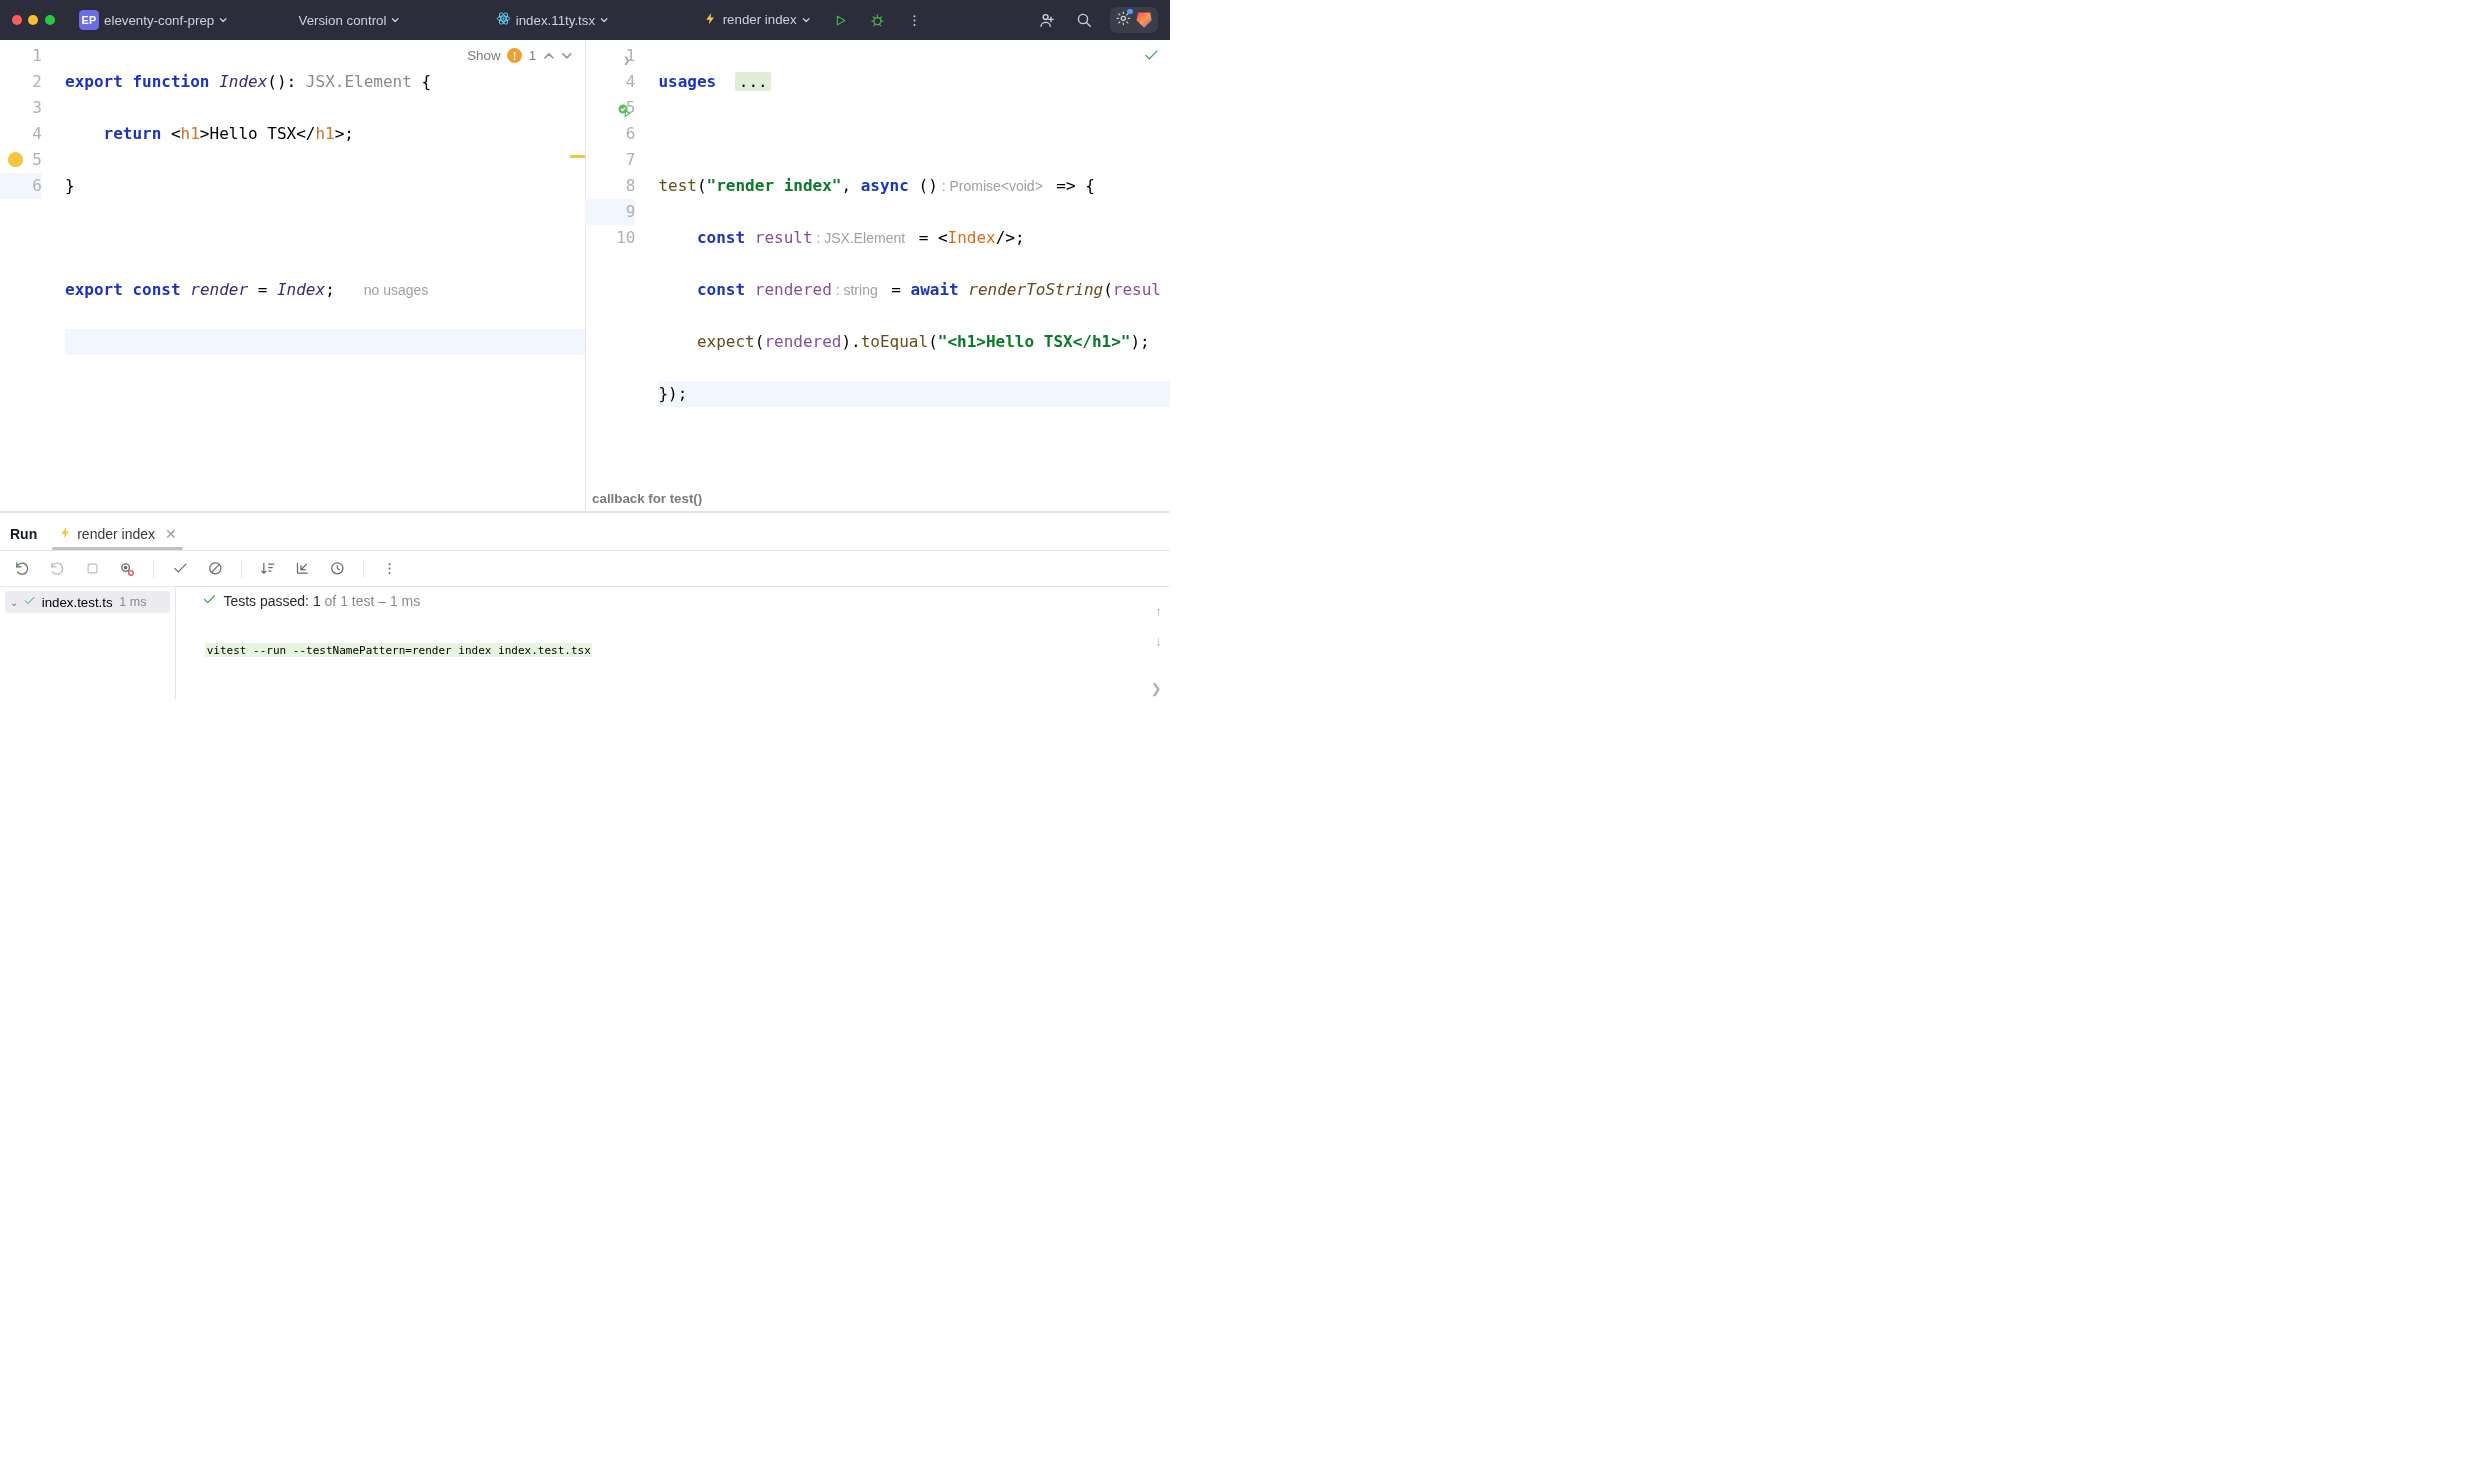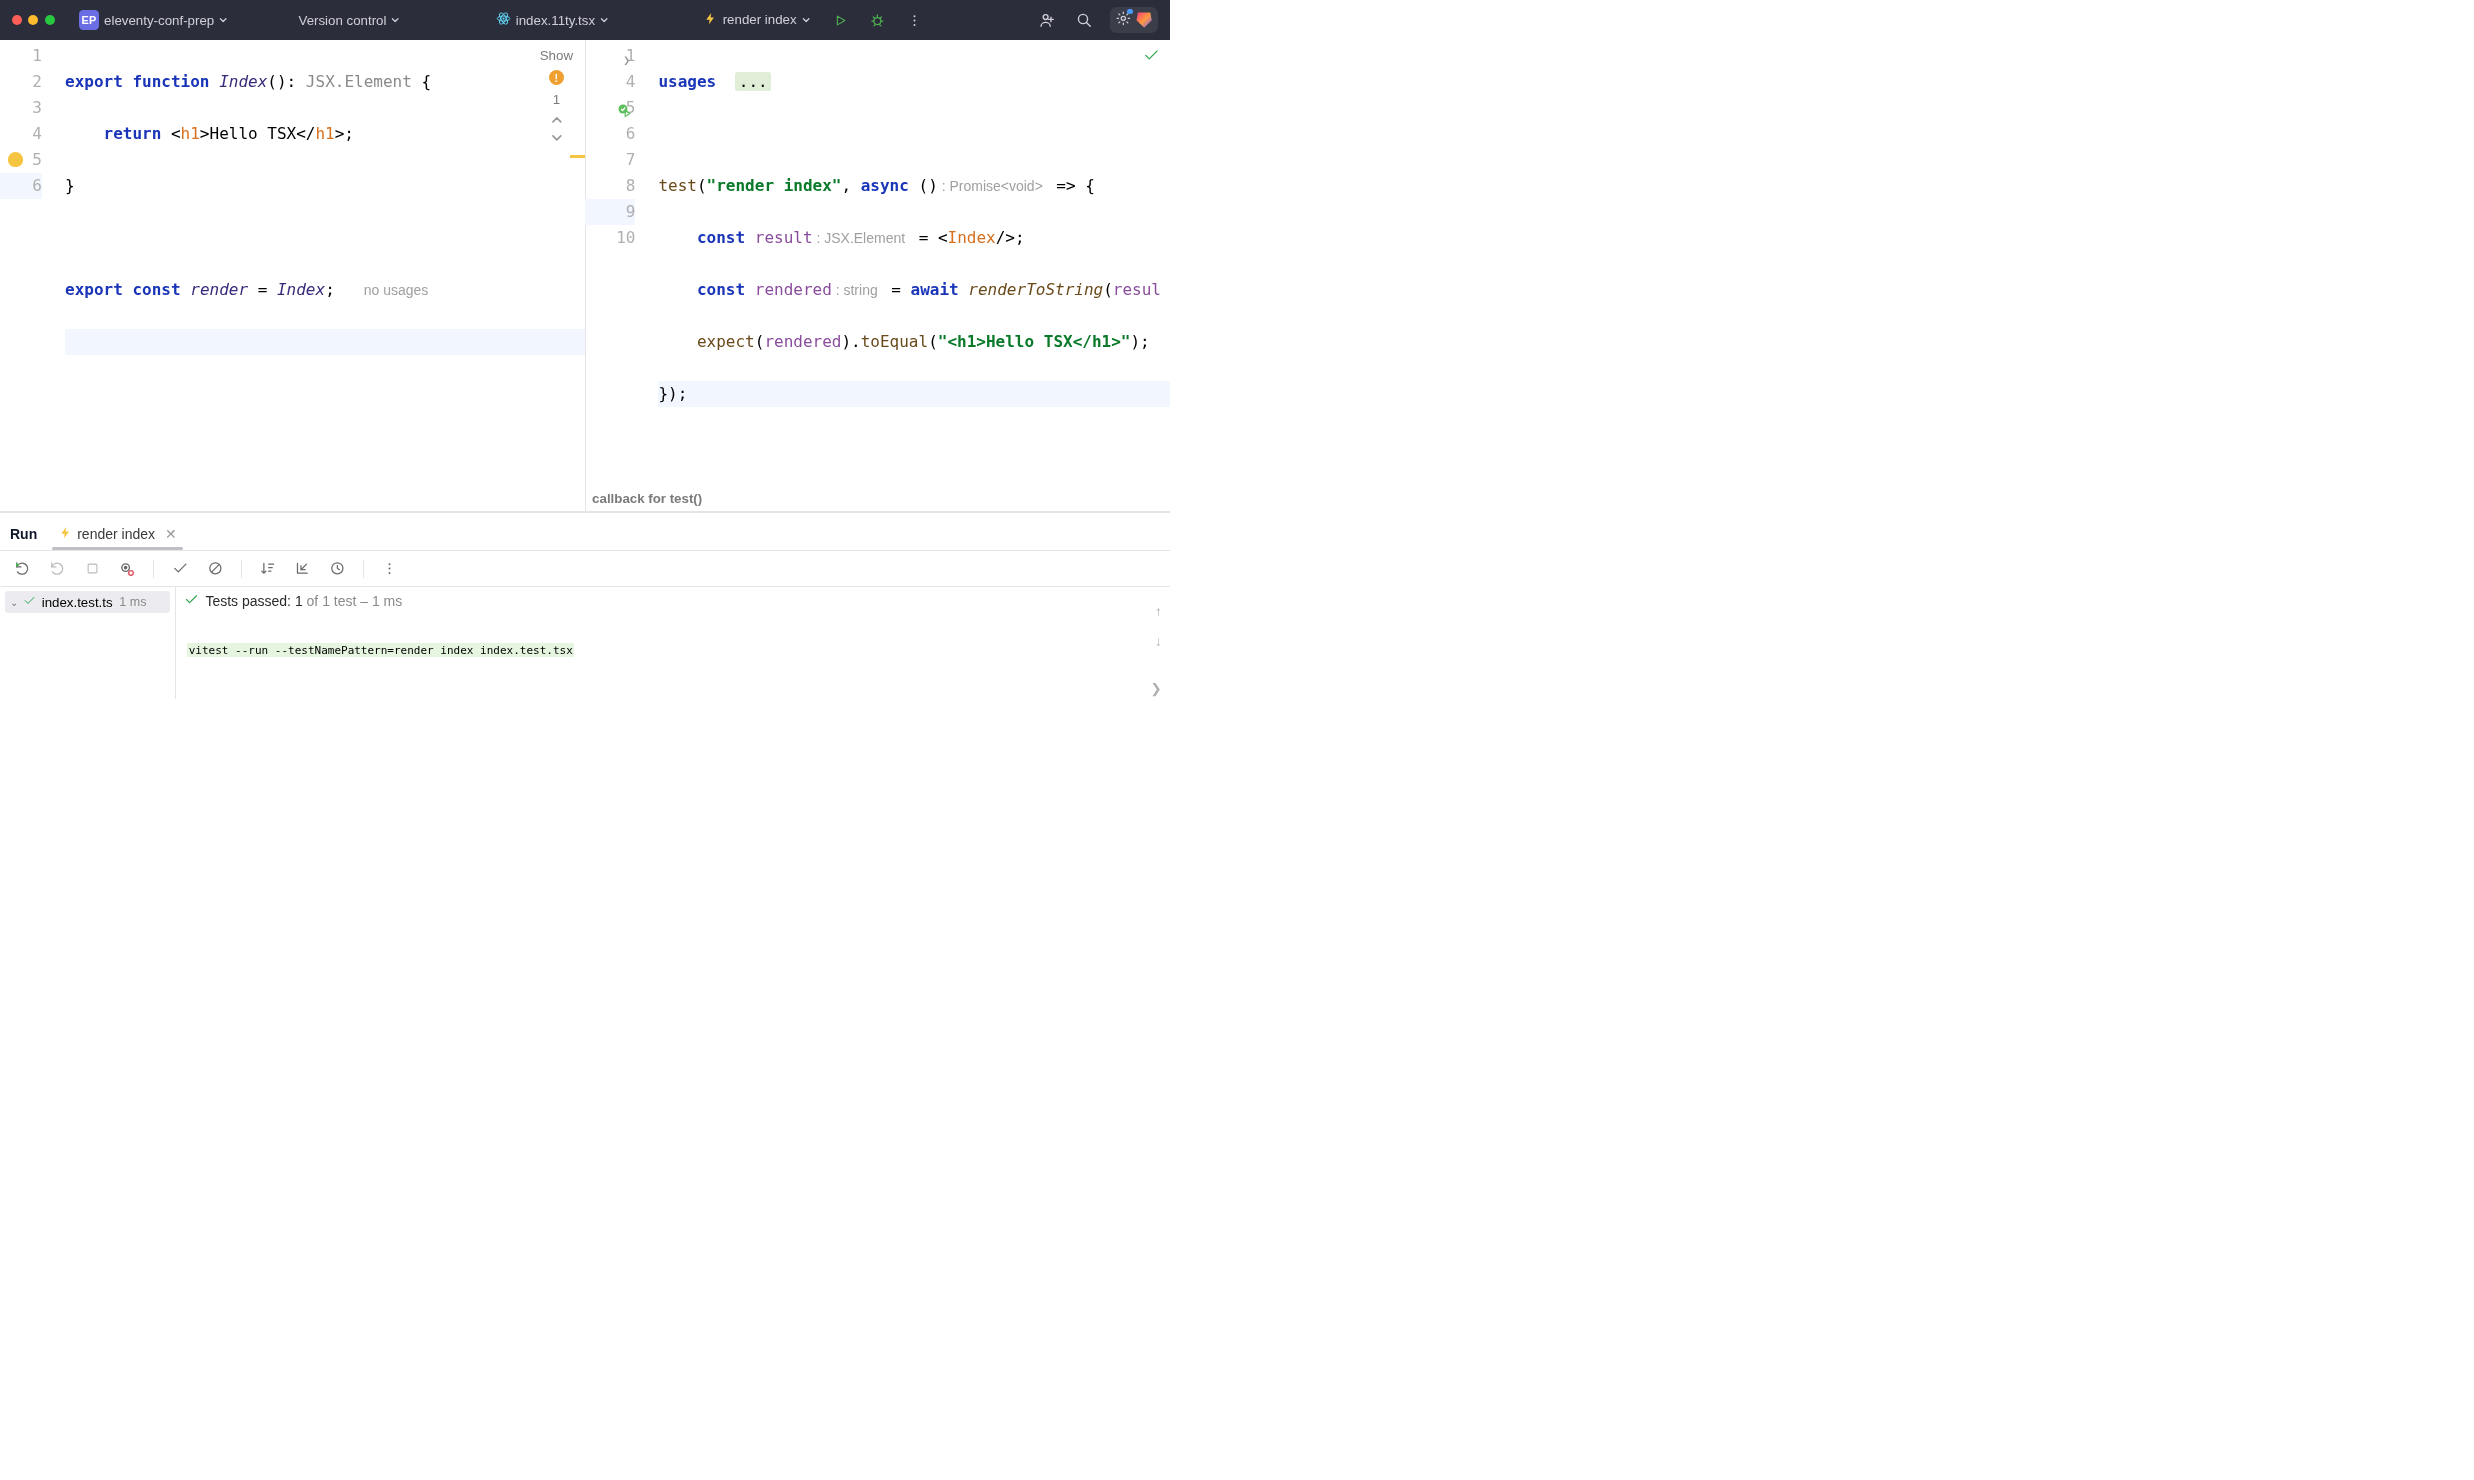--- a/index.html
+++ b/index.html
@@ -67,21 +67,21 @@
 .ty  { color: var(--type-gray); }
 .str { color: var(--string-green); }
 .call { color: var(--call-fn); }
 .okw { color: var(--orange-kw); }
 .param { color: var(--param-purple); }
 .bold { font-weight: 600; }
 .it { font-style: italic; }
 .inlay { color: var(--hint-gray); font-family: -apple-system, sans-serif; font-size: 14px; }
 
 
-.insp-chip { position: absolute; top: 6.7px; right: 8.3px; display: flex; align-items: center; gap: 6.7px; font-size: 13.3px; color: #7a7a7a; background: #fff; padding: 1.7px 3.3px; flex-direction: column; }
+.insp-chip { position: absolute; top: 6.7px; right: 8.3px; display: flex; align-items: center; gap: 6.7px; font-size: 13.3px; color: #7a7a7a; background: #fff; padding: 1.7px 3.3px; }
 .warn-badge { width: 15px; height: 15px; background: #f0a030; border-radius: 50%; color: #fff; display: flex; align-items: center; justify-content: center; font-size: 10.8px; font-weight: 700; }
 .insp-arrow { width: 11.7px; height: 11.7px; color: #9a9a9a; }
 
 
 .right-check { position: absolute; top: 6.7px; right: 10px; color: var(--green-check); }
 
 
 .bulb { position: absolute; left: 8.3px; width: 15px; height: 15px; background: #f5c542; border-radius: 50% 50% 45% 45%; top: 5px; }
 
 
@@ -111,21 +111,21 @@
 .rt-btn { width: 18.3px; height: 18.3px; display: flex; align-items: center; justify-content: center; color: #6a6a6a; }
 .rt-sep { width: 0.8px; height: 18.3px; background: var(--border-faint); }
 
 .run-body { flex: 1; display: flex; position: relative; }
 .run-tree { width: 175px; padding: 3.3px 5px; }
 .tree-row { display: flex; align-items: center; gap: 5px; background: #ececf0; border-radius: 3.3px; padding: 3.3px 5px; font-size: 13.3px; }
 .tree-row .chev { color: #7a7a7a; font-size: 10px; }
 .tree-row .ok { color: var(--green-check); }
 .tree-row .dur { color: #8a8a8a; font-size: 12.5px; margin-left: 1.7px; }
 
-.run-output { flex: 1; border-left: 0.8px solid var(--border-faint); padding: 0 6px; position: relative; }
+.run-output { flex: 1; border-left: 0.8px solid var(--border-faint); padding: 0 24px; position: relative; }
 .result-bar { display: flex; align-items: center; gap: 6.7px; padding: 5px 1.7px 8.3px; font-size: 14px; }
 .result-bar .ok { color: var(--green-check); }
 .result-strong { color: #2a2a2a; font-weight: 500; }
 .result-rest { color: #8a8a8a; }
 .cmd-block { font-family: ui-monospace, Menlo, monospace; font-size: 11px; padding: 5px 5px; }
 .cmd-hl { background: var(--highlight-cmd); padding: 0.8px 1.7px; }
 
 .out-arrows { position: absolute; right: 8.3px; top: 16.7px; display: flex; flex-direction: column; gap: 15px; color: #b0b0b0; }
 .out-chev-br { position: absolute; right: 8.3px; bottom: 3.3px; color: #b0b0b0; }
 

